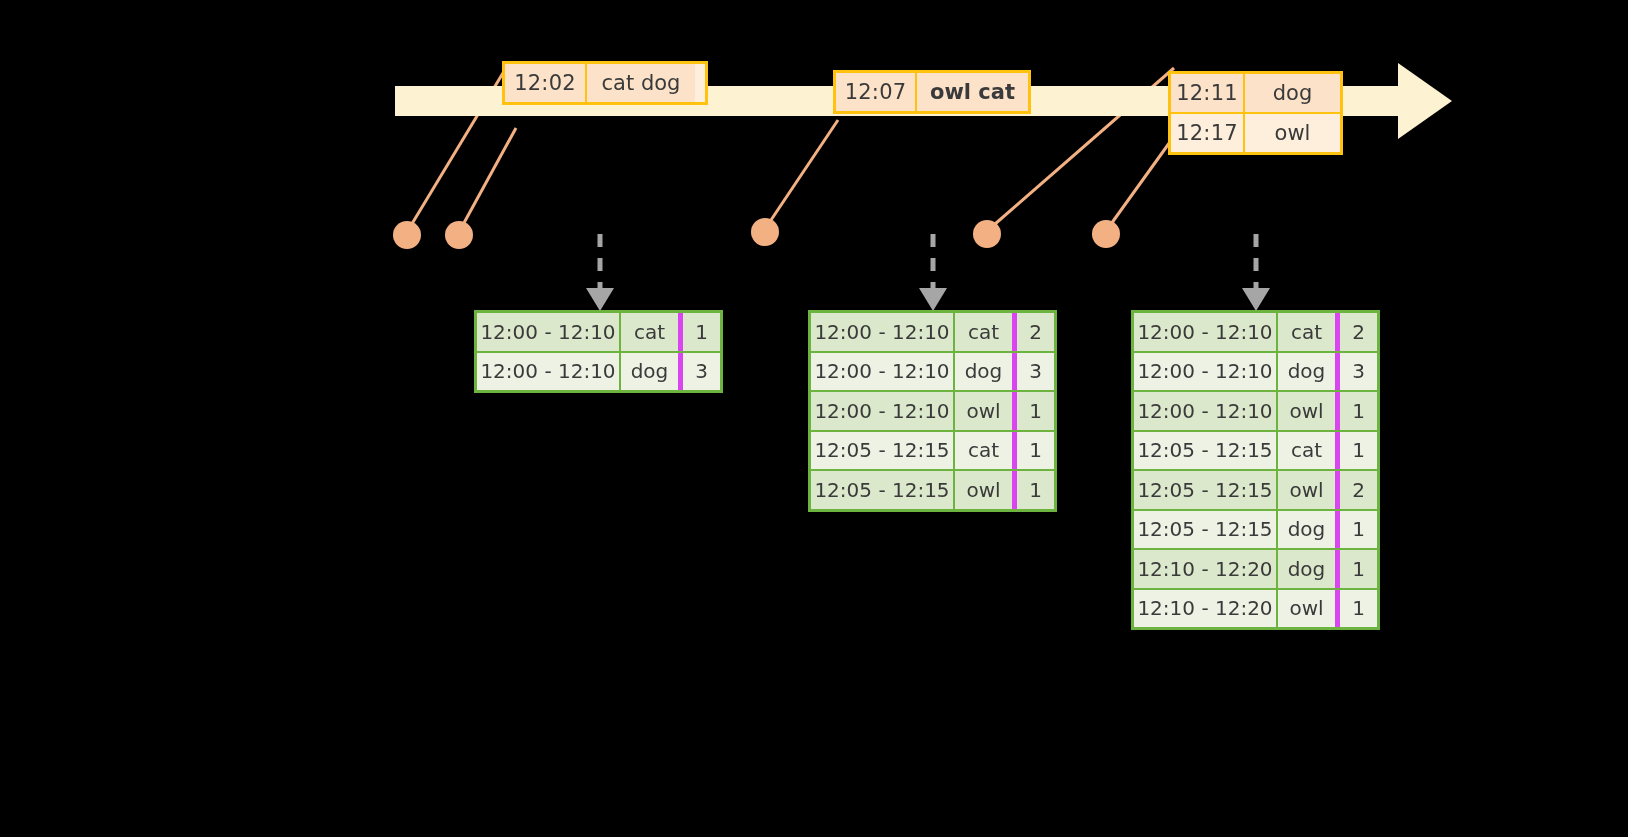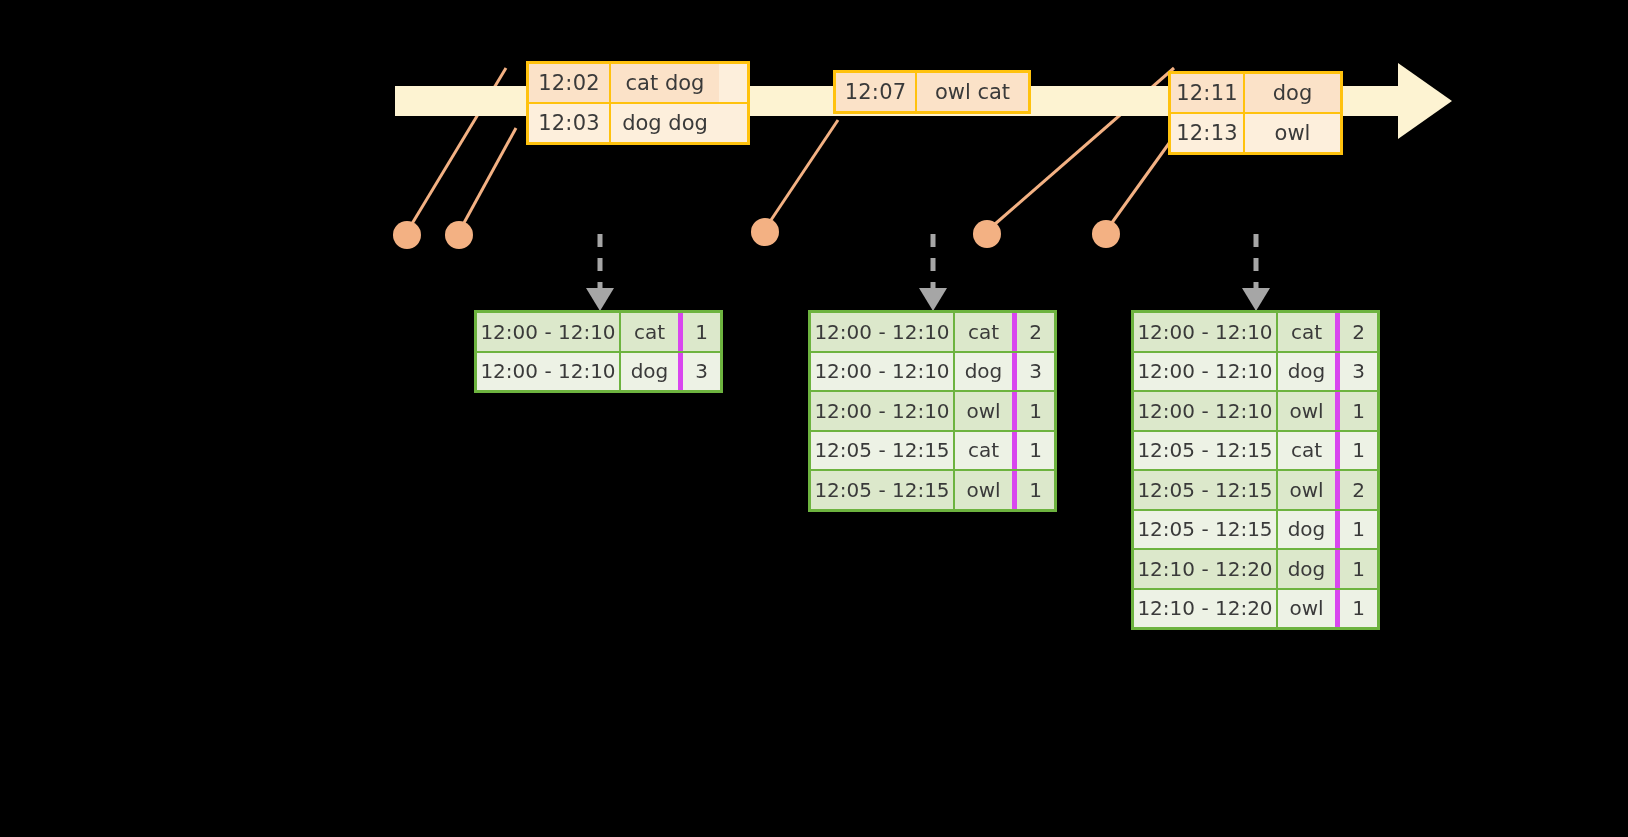--- a/index.html
+++ b/index.html
@@ -72,28 +72,28 @@
   .ev-text {
     box-sizing: border-box;
     display: flex;
     align-items: center;
     justify-content: center;
     color: #3a3a3a;
     font-size: 21px;
   }
 
   
-  #event-box-1 { left: 502px; top: 61px; width: 224px; margin-left: 24px; }
+  #event-box-1 { left: 502px; top: 61px; width: 206px; }
   #event-box-1 .ev-time { width: 82px; }
   #event-box-1 .ev-text { width: 108px; }
 
   
   #event-box-2 { left: 833px; top: 70px; width: 198px; }
   #event-box-2 .ev-time { width: 86px; }
-  #event-box-2 .ev-text { width: 118px; }
+  #event-box-2 .ev-text { width: 118px; font-weight: bold; }
 
   
   #event-box-3 { left: 1168px; top: 71px; width: 175px; }
   #event-box-3 .ev-time { width: 74px; }
   #event-box-3 .ev-text { width: 95px; }
 
   
   .result-table {
     position: absolute;
     border: 3px solid #6DB33F;
@@ -174,40 +174,36 @@
     </g>
   </svg>
 
   <div id="timeline-bar"></div>
 
   <div class="event-box" id="event-box-1">
     <div class="event-row shade">
       <div class="ev-time">12:02</div>
       <div class="ev-text">cat dog</div>
     </div>
-    <div class="event-row">
-      <div class="ev-time">12:03</div>
-      <div class="ev-text">dog dog</div>
-    </div>
   </div>
 
   <div class="event-box" id="event-box-2">
     <div class="event-row shade">
       <div class="ev-time">12:07</div>
       <div class="ev-text">owl cat</div>
     </div>
   </div>
 
   <div class="event-box" id="event-box-3">
     <div class="event-row shade">
       <div class="ev-time">12:11</div>
       <div class="ev-text">dog</div>
     </div>
     <div class="event-row">
-      <div class="ev-time">12:13</div>
+      <div class="ev-time">12:17</div>
       <div class="ev-text">owl</div>
     </div>
   </div>
 
   <div class="result-table" id="result-table-1">
       <div class="res-row shade">
         <div class="cell c-win">12:00 - 12:10</div>
         <div class="cell c-key">cat</div>
         <div class="cell c-cnt">1</div>
       </div>

